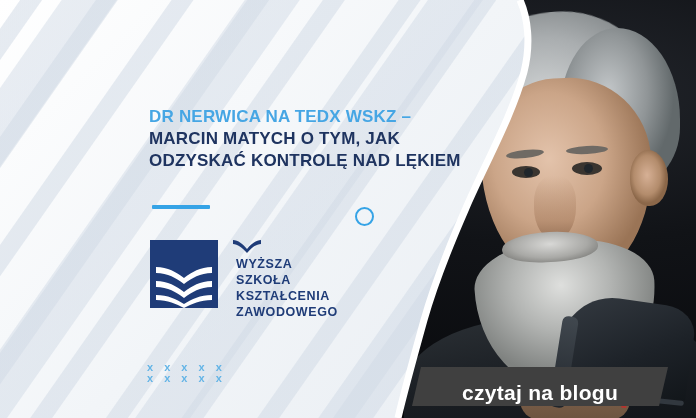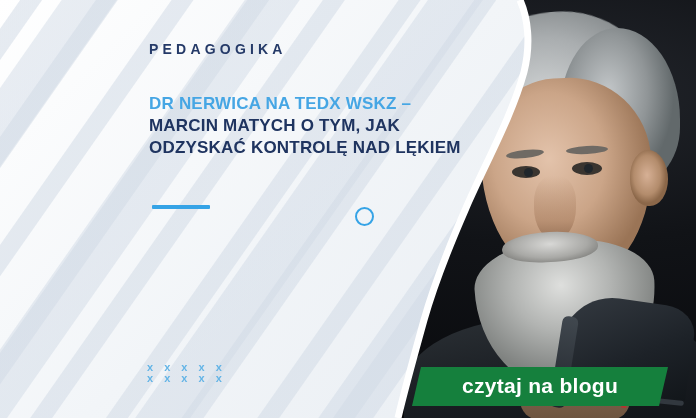--- a/index.html
+++ b/index.html
@@ -131,21 +131,21 @@
     left:622px;top:392px;width:5px;height:16px;background:#b4342f;transform:rotate(6deg);border-radius:1px;
   }
 
   
   .kicker{
     position:absolute;left:149px;top:41px;
     font-size:14px;font-weight:600;letter-spacing:4.2px;
     color:#253a68;
   }
   .headline{
-    position:absolute;left:149px;top:93px;width:330px;
+    position:absolute;left:149px;top:106px;width:330px;
     font-size:17px;line-height:22px;font-weight:700;letter-spacing:0.2px;
     color:#1f3460;
   }
   .headline .hl-accent{color:#46a6e4;}
 
   
   .rule{
     position:absolute;left:152px;top:205px;width:58px;height:4px;
     background:#35a3e6;border-radius:1px;
   }
@@ -166,23 +166,23 @@
   .bird{position:absolute;left:82px;top:-2px;width:30px;height:16px;}
   .logo-text{
     position:absolute;left:86px;top:16px;
     font-size:12.5px;line-height:16px;font-weight:600;letter-spacing:0.6px;
     color:#1f3c78;white-space:pre-line;
   }
 
   
   .cta{
     position:absolute;left:412px;top:367px;width:256px;height:39px;
-    background:#15803d;
+    background:#404040;
     clip-path:polygon(3.5% 0, 100% 0, 96.5% 100%, 0% 100%);
-    display:flex;align-items:center;justify-content:center;
+    display:flex;align-items:flex-end;justify-content:center;
   }
   .cta-label{
     font-size:21px;font-weight:700;color:#ffffff;letter-spacing:0.3px;
     position:relative;top:-1px;
   }
 </style>
 </head>
 <body>
 
 <div class="banner">
@@ -210,27 +210,42 @@
     <div class="ph lapel"></div>
     <div class="ph btn-dot"></div>
     <div class="ph pocket"></div>
     <div class="ph red-tab"></div>
   </div>
 
   <svg class="curve-rim" viewBox="0 0 696 418">
     <path d="M 520 0 C 528 18 531 44 524 72 C 512 116 486 162 466 208 C 452 240 436 278 424 320 C 414 356 404 392 398 418" fill="none" stroke="#ffffff" stroke-width="7"></path>
   </svg>
 
-  <div class="kicker">PEDAGOGIKA</div>
 
   <div class="headline"><span class="hl-accent">DR NERWICA NA TEDX WSKZ – </span><span>MARCIN MATYCH O TYM, JAK ODZYSKAĆ KONTROLĘ NAD LĘKIEM</span></div>
 
   <div class="rule"></div>
   <div class="ring"></div>
 
+  <div class="logo">
+    <div class="logo-mark">
+      <svg width="68" height="68" viewBox="0 0 68 68">
+        <rect x="0" y="0" width="68" height="68" fill="#1f3c78"></rect>
+        <path d="M6 27 C18 27 26 32 34 38 C42 32 50 27 62 27 L62 33 C50 33 42 38 34 44 C26 38 18 33 6 33 Z" fill="#ffffff"></path>
+        <path d="M6 41 C18 41 26 46 34 52 C42 46 50 41 62 41 L62 47 C50 47 42 52 34 58 C26 52 18 47 6 47 Z" fill="#ffffff"></path>
+        <path d="M6 55 C18 55 26 59 34 64 C42 59 50 55 62 55 L62 60 C50 60 42 64 34 68 C26 64 18 60 6 60 Z" fill="#ffffff"></path>
+      </svg>
+    </div>
+    <svg class="bird" viewBox="0 0 30 16">
+      <path d="M1 2 C6 2 11 6 15 11 C19 6 24 2 29 2 L29 6 C24.5 6 20 9.5 15 15 C10 9.5 5.5 6 1 6 Z" fill="#1f3c78"></path>
+    </svg>
+    <div class="logo-text">WYŻSZA SZKOŁA
+KSZTAŁCENIA
+ZAWODOWEGO</div>
+  </div>
 
   <div class="xgrid">
     <div>x x x x x</div>
     <div>x x x x x</div>
   </div>
 
   <div class="cta">
     <span class="cta-label">czytaj na blogu</span>
   </div>
 

